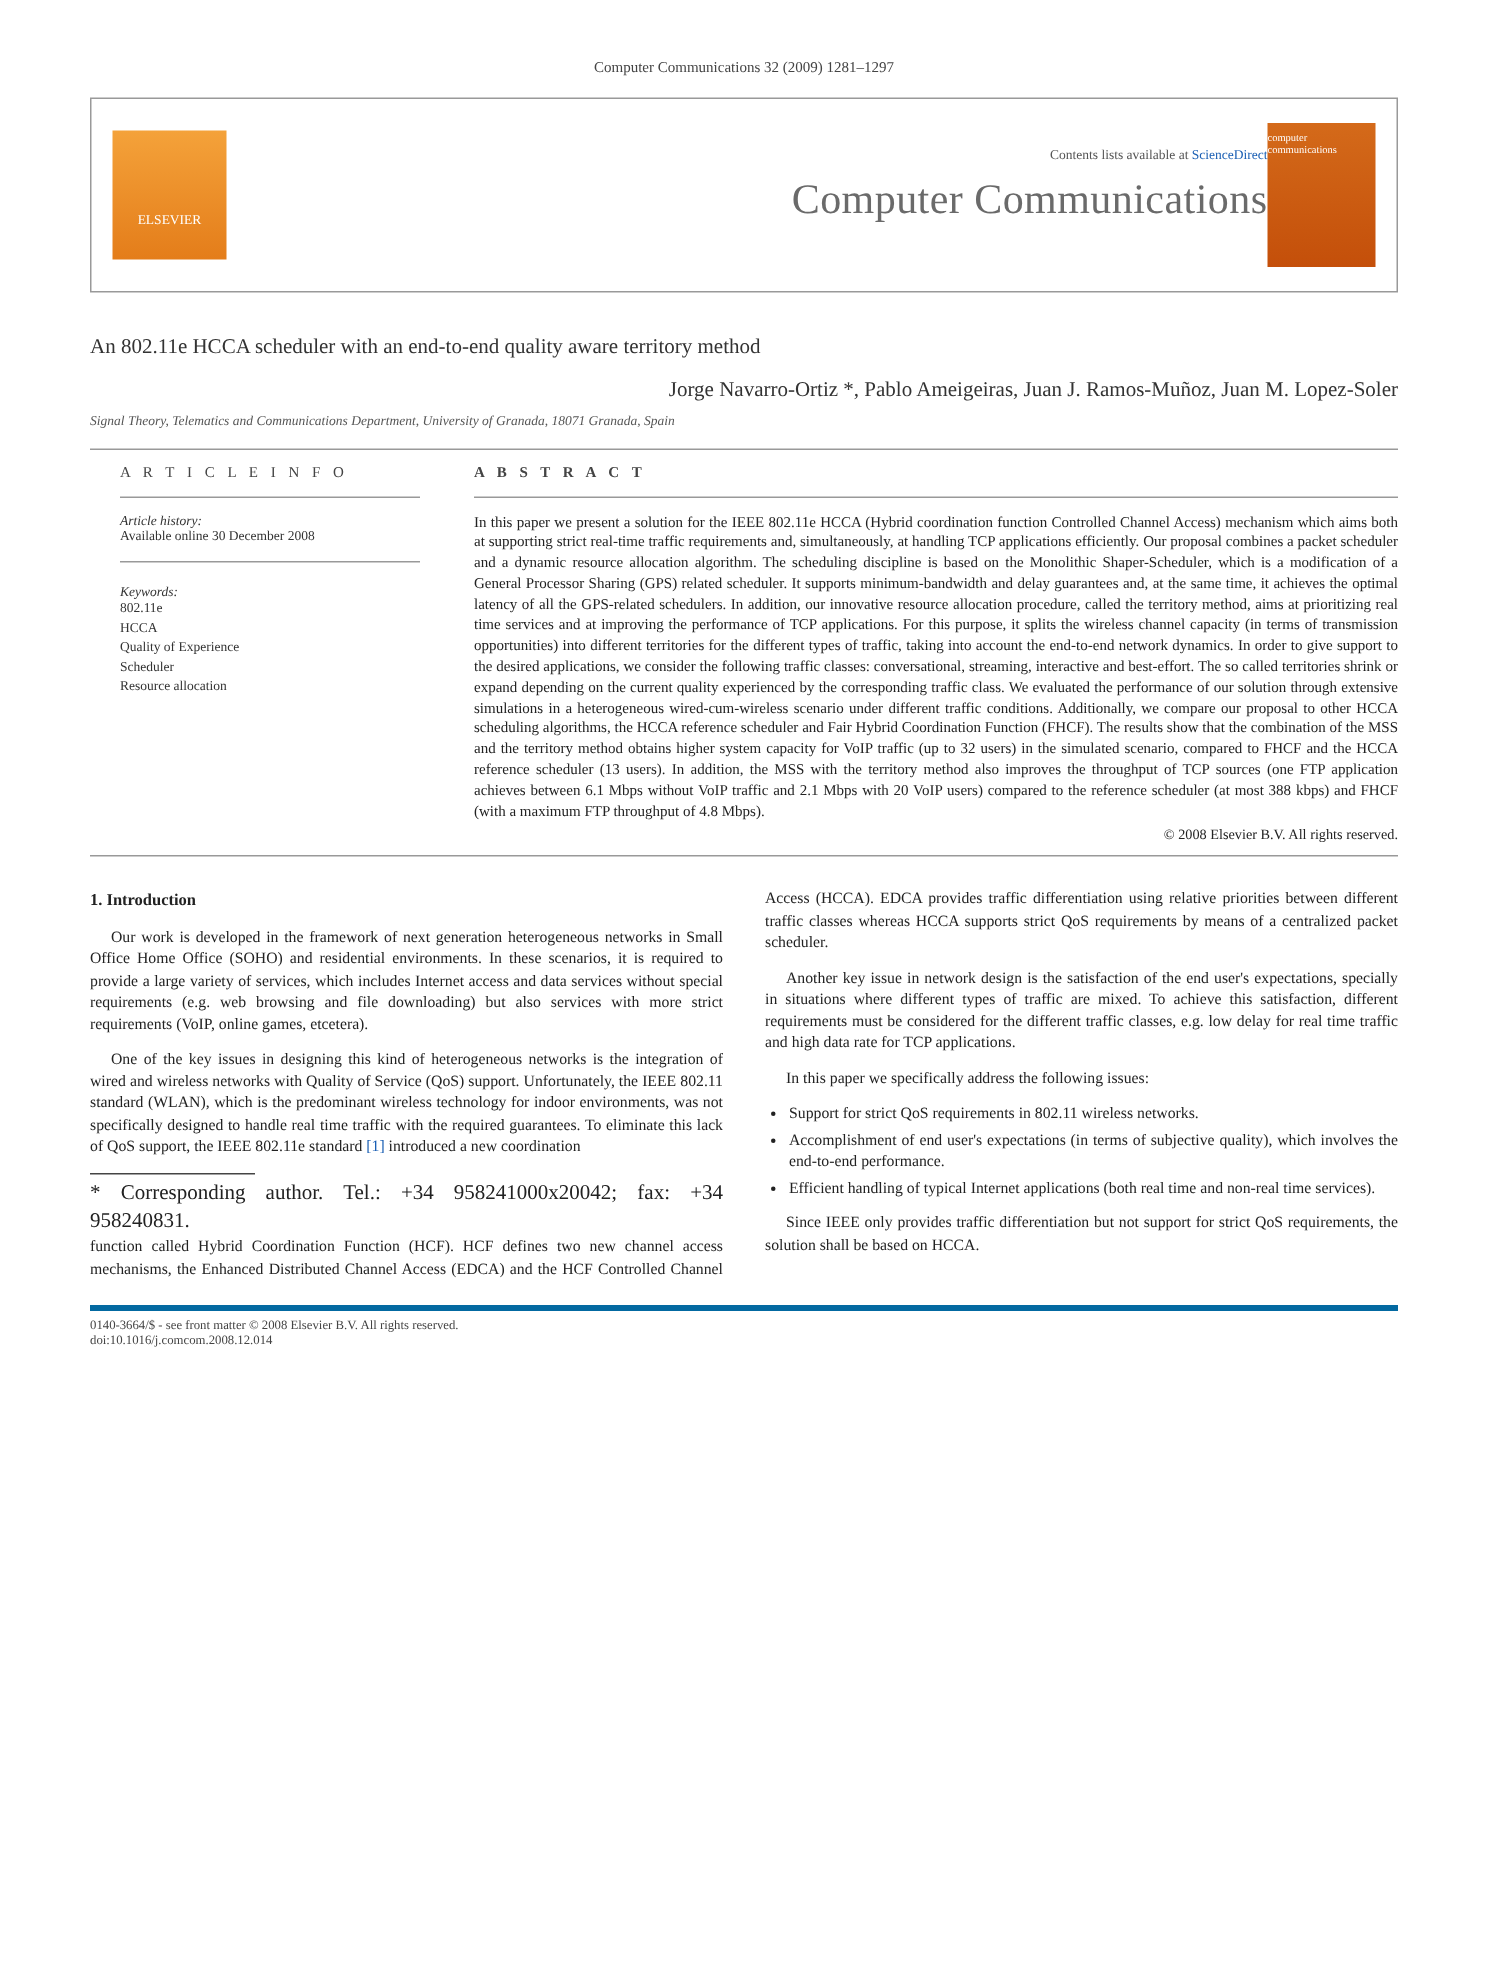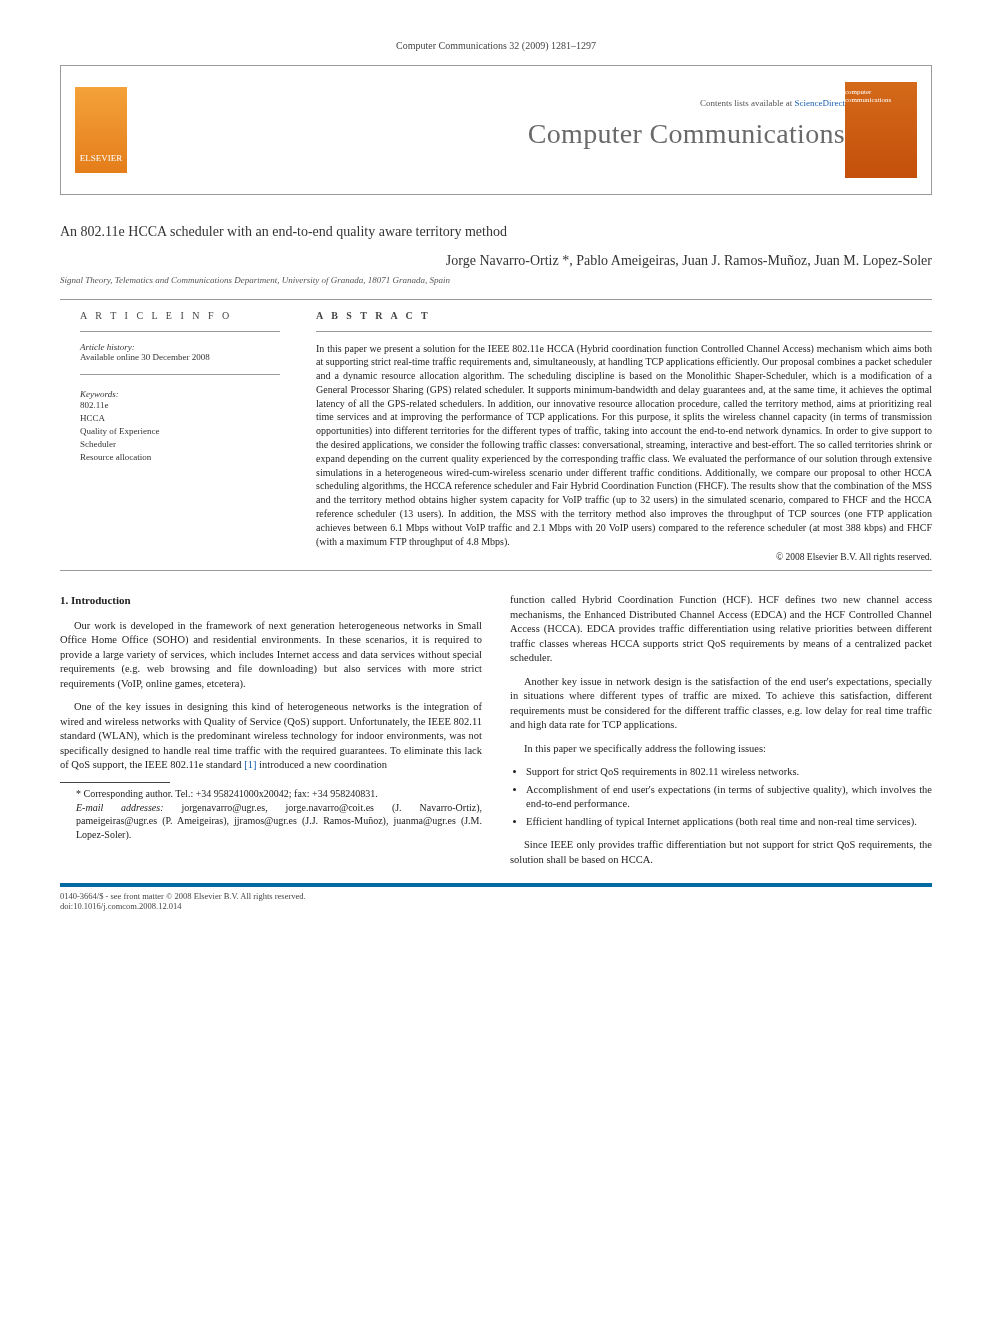--- a/index.html
+++ b/index.html
@@ -20,30 +20,30 @@
     .journal-box {
       border: 1px solid #999;
       padding: 12px 14px;
       margin-bottom: 28px;
       position: relative;
       min-height: 130px;
       display: flex;
       align-items: center;
     }
     .elsevier-logo {
-      width: 52px;
+      width: 76px;
       height: 86px;
       background: linear-gradient(180deg,#f4a23a,#e47d1a);
       margin-right: 18px;
       display: flex;
       align-items: flex-end;
       justify-content: center;
       font-size: 9px;
       color: #fff;
-      padding-bottom: 10px;
+      padding-bottom: 22px;
       flex-shrink: 0;
     }
     .journal-center {
       flex: 1;
       text-align: right;
       font-family: Liberation Serif, serif;
     }
     .contents-line {
       font-size: 9px;
       color: #555;
@@ -152,24 +152,23 @@
     .body-cols p.noindent { text-indent: 0; }
     .body-cols ul { margin: 6px 0 9px 16px; }
     .body-cols li { margin-bottom: 3px; text-align: justify; }
     .footnote-rule {
       border: none;
       border-top: 1px solid #444;
       width: 110px;
       margin: 10px 0 4px 0;
     }
     .footnotes {
-      font-size: 10px;
+      font-size: 14px;
       line-height: 1.35;
       break-inside: avoid;
-      margin-left: 16px;
     }
     .bottom-bar {
       margin-top: 16px;
       font-size: 8.5px;
       color: #444;
       border-top: 4px solid #0369a1;
       padding-top: 4px;
     }
     a.ref { color: #1a5fb4; text-decoration: none; }
   </style>
@@ -222,24 +221,20 @@
 <div class="body-cols">
   <h3>1. Introduction</h3>
   <p>Our work is developed in the framework of next generation heterogeneous networks in Small Office Home Office (SOHO) and residential environments. In these scenarios, it is required to provide a large variety of services, which includes Internet access and data services without special requirements (e.g. web browsing and file downloading) but also services with more strict requirements (VoIP, online games, etcetera).</p>
   <p>
     <span>One of the key issues in designing this kind of heterogeneous networks is the integration of wired and wireless networks with Quality of Service (QoS) support. Unfortunately, the IEEE 802.11 standard (WLAN), which is the predominant wireless technology for indoor environments, was not specifically designed to handle real time traffic with the required guarantees. To eliminate this lack of QoS support, the IEEE 802.11e standard </span><a href="#" class="ref">[1]</a><span> introduced a new coordination</span>
   </p>
 
   <hr class="footnote-rule">
   <div class="footnotes">
     <div>* Corresponding author. Tel.: +34 958241000x20042; fax: +34 958240831.</div>
-    <div>
-      <em>E-mail addresses:</em>
-      <span>jorgenavarro@ugr.es, jorge.navarro@coit.es (J. Navarro-Ortiz), pameigeiras@ugr.es (P. Ameigeiras), jjramos@ugr.es (J.J. Ramos-Muñoz), juanma@ugr.es (J.M. Lopez-Soler).</span>
-    </div>
   </div>
 
   <p class="noindent" style="margin-top:0">function called Hybrid Coordination Function (HCF). HCF defines two new channel access mechanisms, the Enhanced Distributed Channel Access (EDCA) and the HCF Controlled Channel Access (HCCA). EDCA provides traffic differentiation using relative priorities between different traffic classes whereas HCCA supports strict QoS requirements by means of a centralized packet scheduler.</p>
   <p>Another key issue in network design is the satisfaction of the end user's expectations, specially in situations where different types of traffic are mixed. To achieve this satisfaction, different requirements must be considered for the different traffic classes, e.g. low delay for real time traffic and high data rate for TCP applications.</p>
   <p>In this paper we specifically address the following issues:</p>
   <ul>
     <li>Support for strict QoS requirements in 802.11 wireless networks.</li>
     <li>Accomplishment of end user's expectations (in terms of subjective quality), which involves the end-to-end performance.</li>
     <li>Efficient handling of typical Internet applications (both real time and non-real time services).</li>
   </ul>

